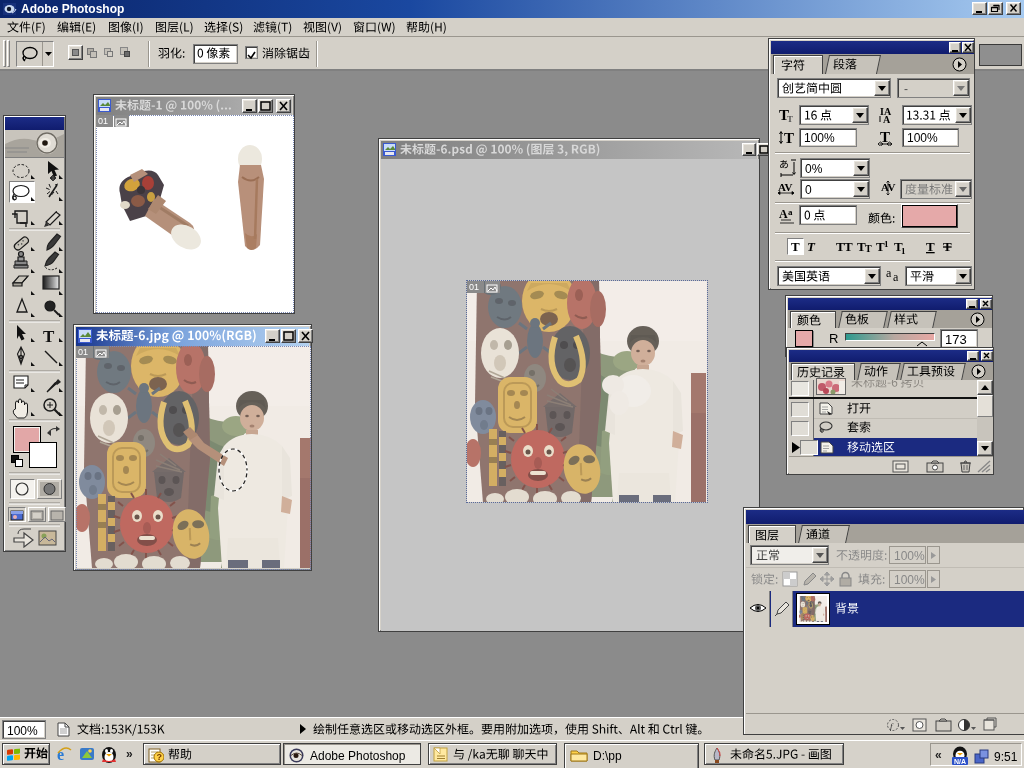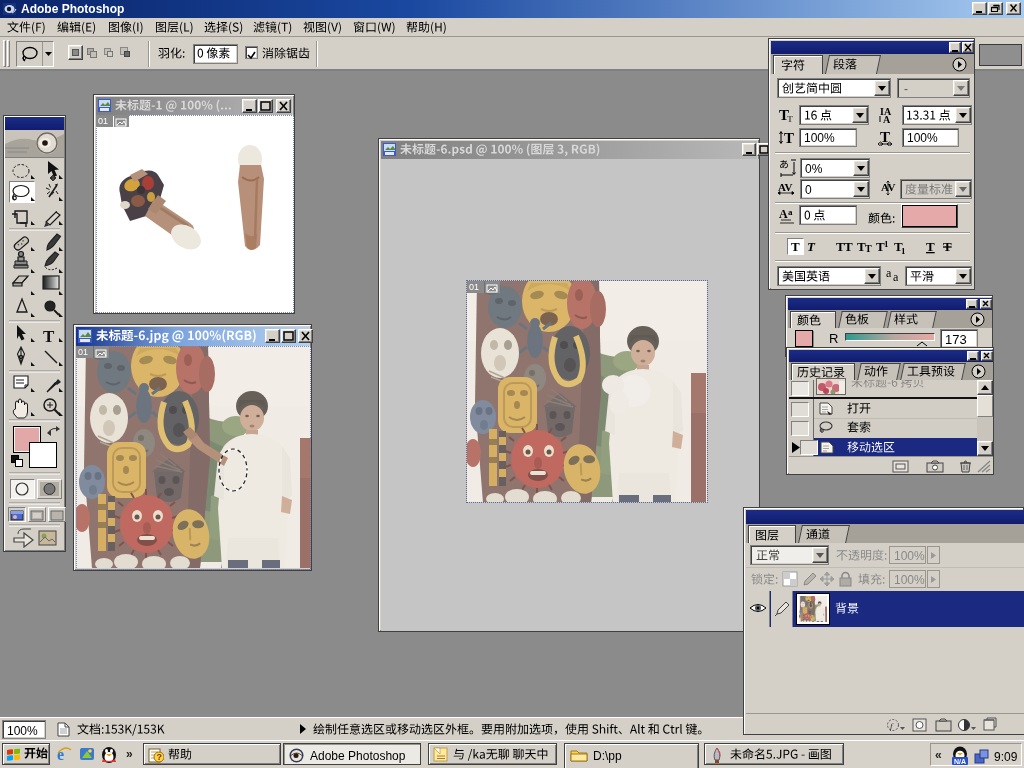--- a/index.html
+++ b/index.html
@@ -257,21 +257,21 @@
         <ellipse cx="9" cy="8" rx="7" ry="7.5" fill="#111"></ellipse>
         <ellipse cx="9" cy="9.5" rx="4.5" ry="4.8" fill="#fff"></ellipse>
         <path d="M6 7h6l-3 2.5z" fill="#f0a000"></path>
         <rect x="1" y="11" width="16" height="8" rx="1" fill="#2a50c8"></rect>
         <text x="3" y="17.5" font-size="7" font-weight="bold" fill="#fff">N/A</text>
       </svg>
   <svg class="ab" style="left:42px;top:4px" width="17" height="17">
         <rect x="2" y="6" width="9" height="9" fill="#4a66c8" stroke="#283a80"></rect>
         <rect x="7" y="2" width="8" height="8" fill="#7a92e0" stroke="#283a80"></rect>
       </svg>
-  <div class="ab" style="left:63px;top:6px;font-size:12px">9:09</div>
+  <div class="ab" style="left:63px;top:6px;font-size:12px">9:51</div>
  </div>
 </div>
 
 <div class="ab raised2" style="left:3px;top:115px;width:63px;height:437px">
  <div class="ab navy" style="left:1px;top:1px;width:59px;height:13px"></div>
  <svg class="ab" style="left:1px;top:14px" width="59" height="27">
       <rect width="59" height="27" fill="#c8c4bc"></rect>
       <path d="M0 14q15-8 28-4t31-6v23h-59z" fill="#a8a49c"></path>
       <circle cx="42" cy="13" r="11" fill="#e0dcd4"></circle>
       <circle cx="42" cy="13" r="10" fill="none" stroke="#706c64" stroke-width="1.5"></circle>

